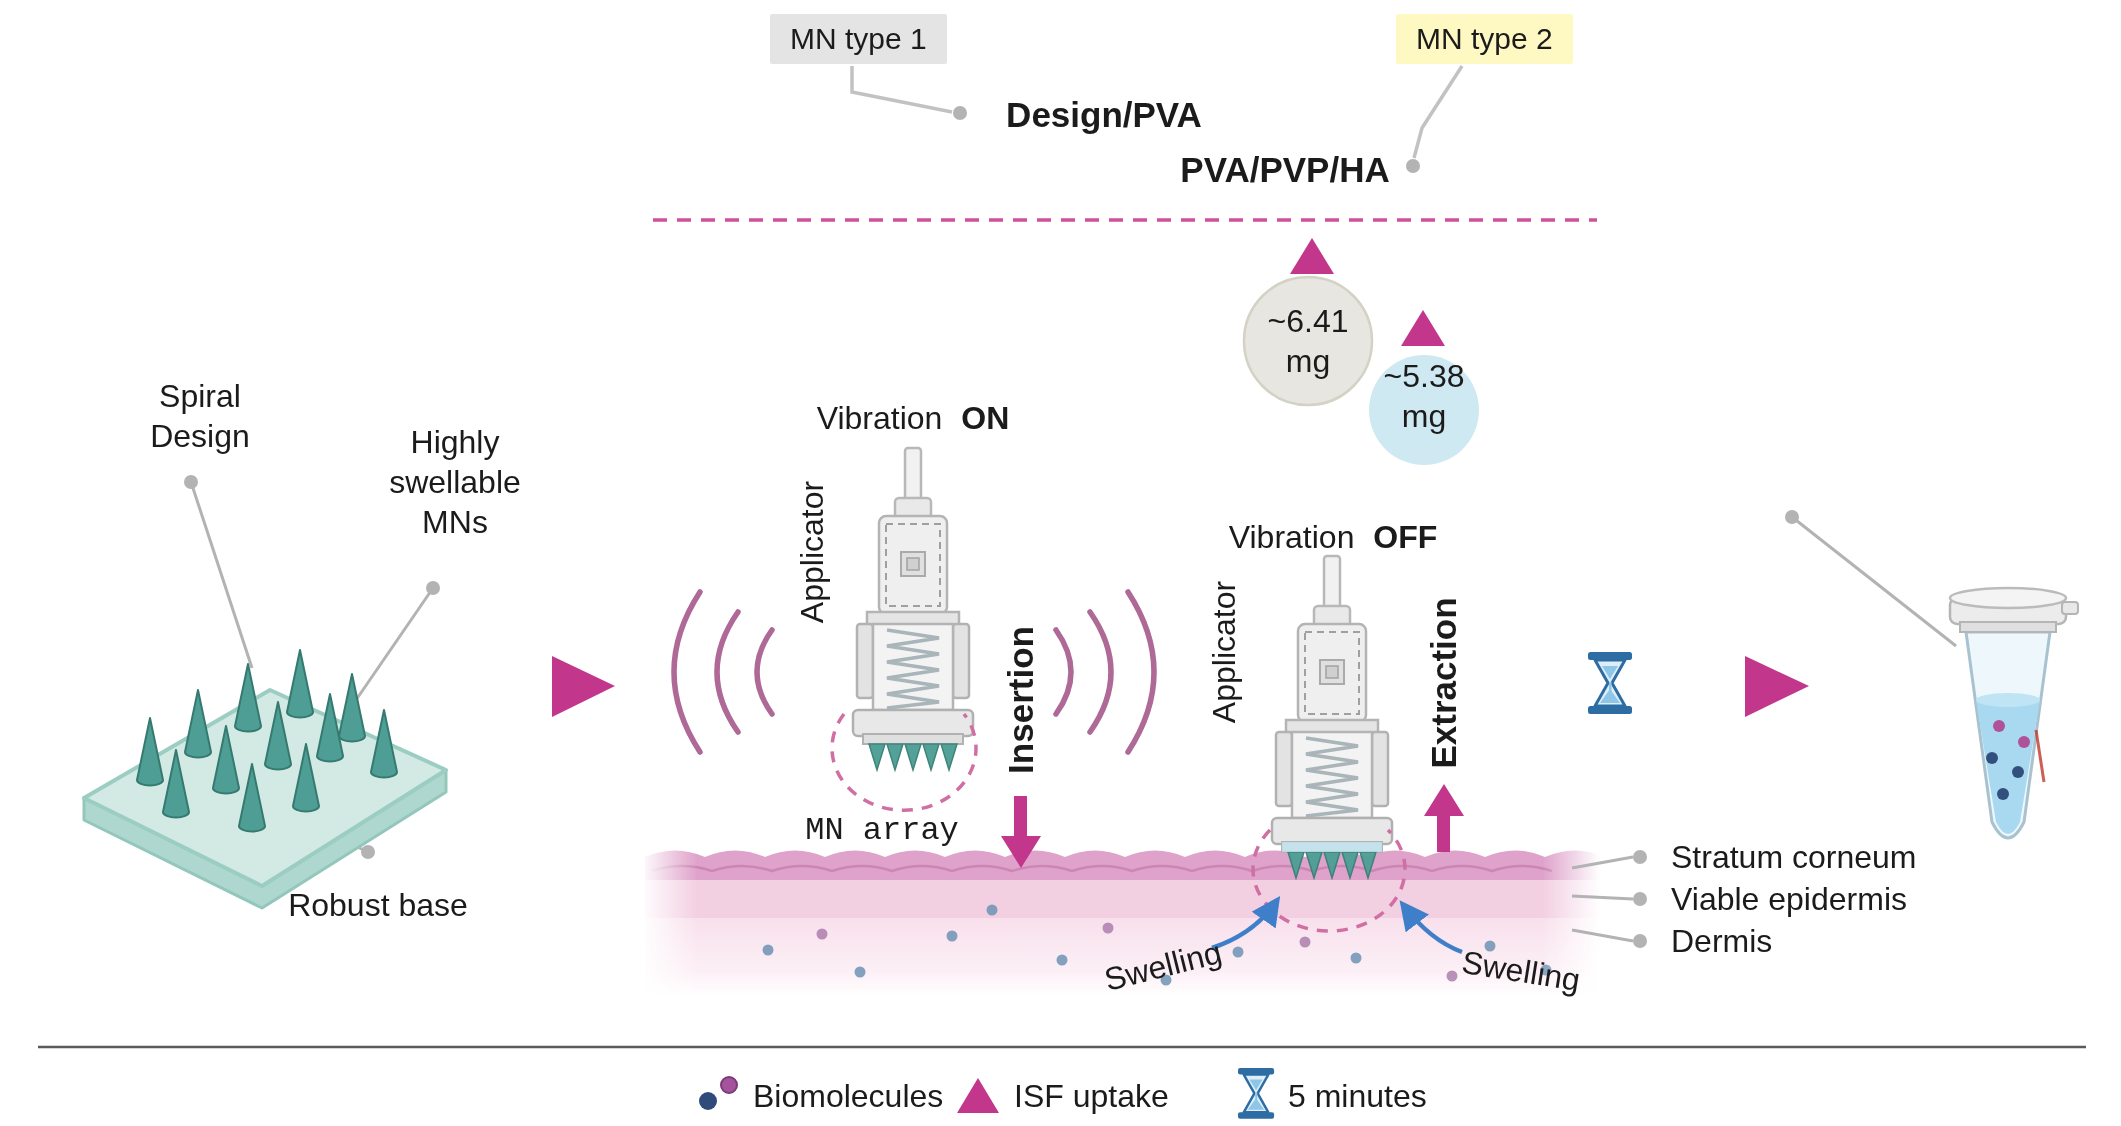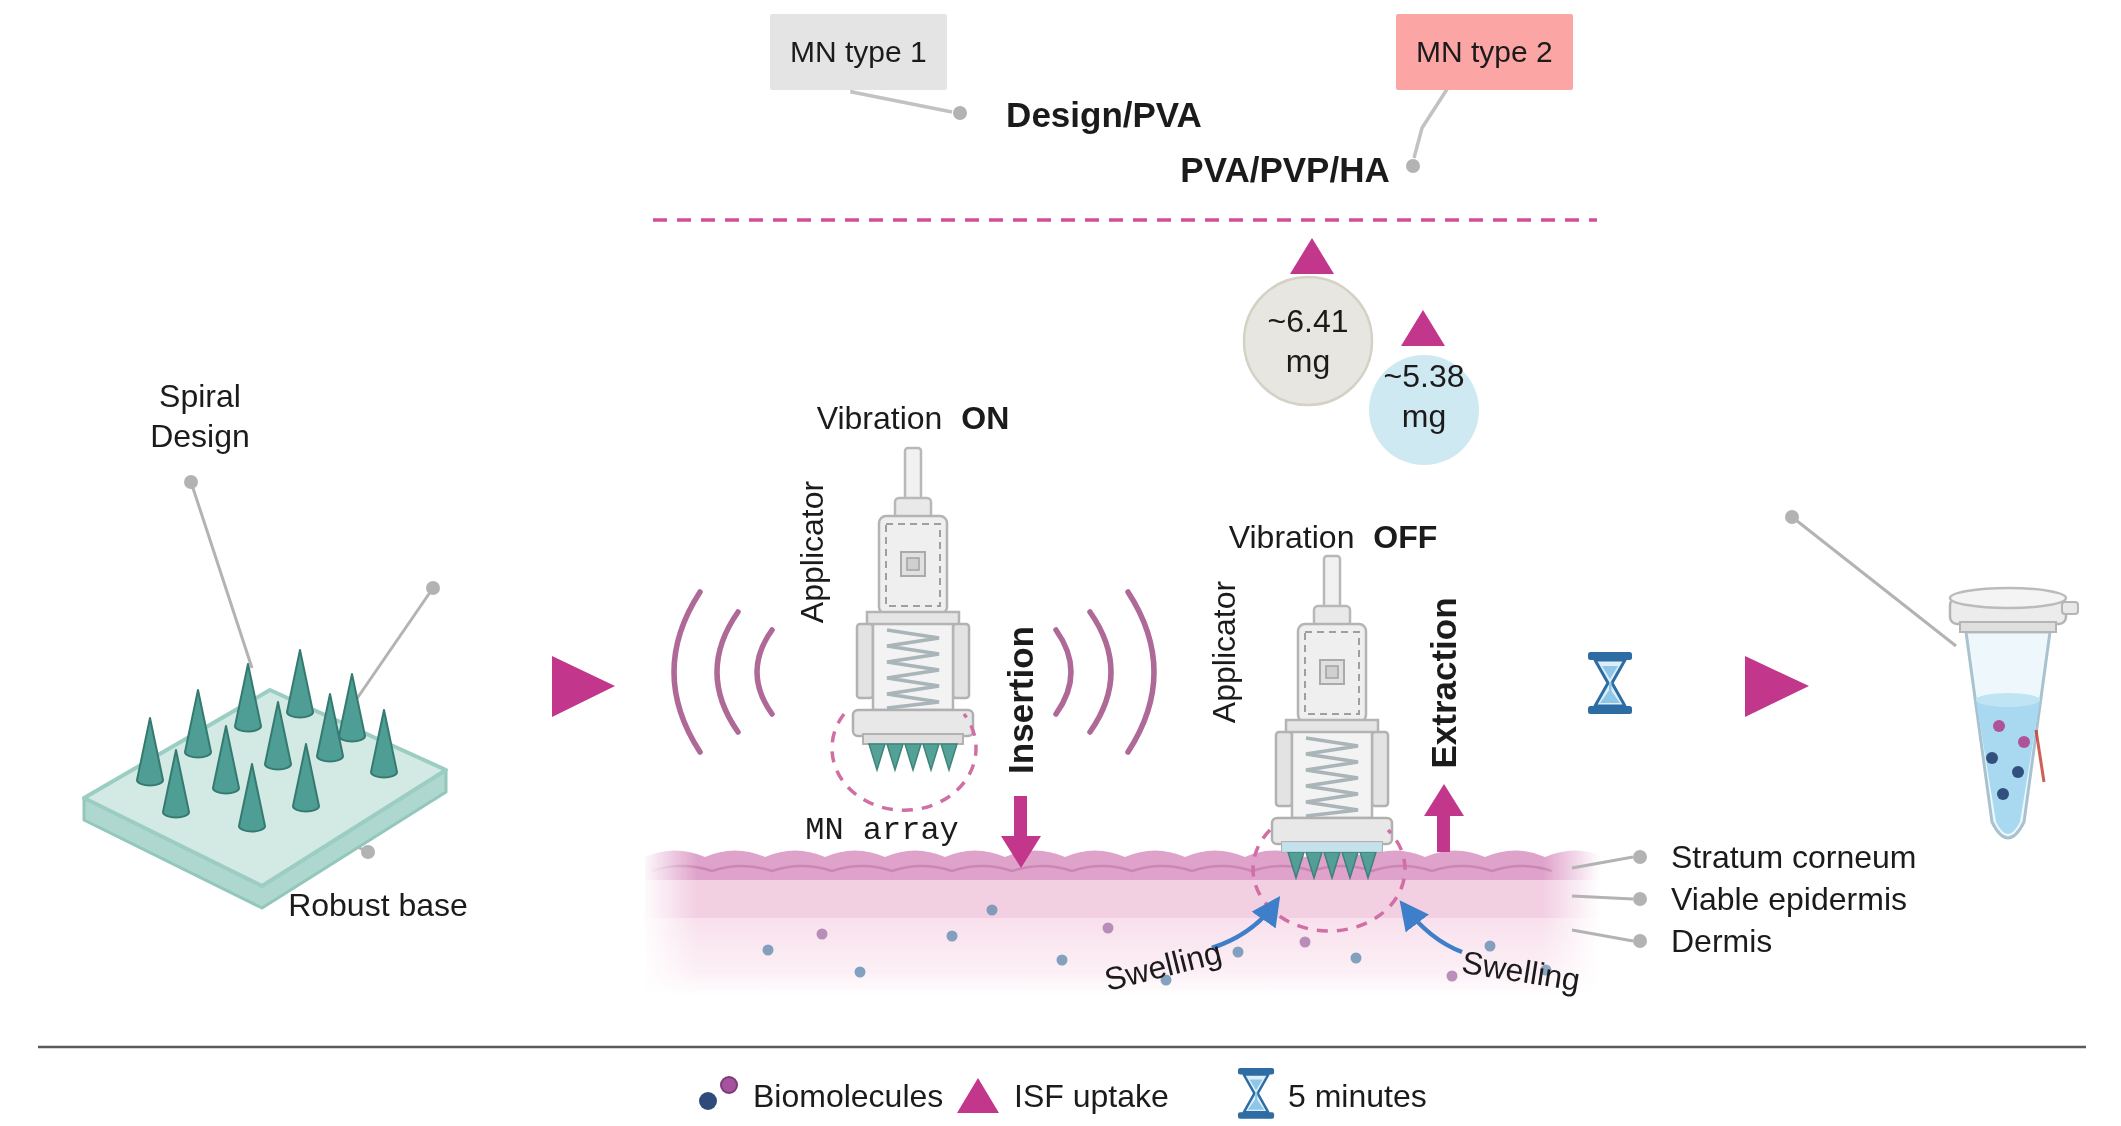--- a/index.html
+++ b/index.html
@@ -9,25 +9,25 @@
   }
   svg.art { position:absolute; left:0; top:0; width:2121px; height:1126px; }
   .lbl { position:absolute; font-size:32px; line-height:1.25; z-index:5; }
   .ctr { transform:translate(-50%,-50%); text-align:center; white-space:nowrap; }
   .vctr { transform:translateY(-50%); white-space:nowrap; }
   .rot { transform:translate(-50%,-50%) rotate(-90deg); white-space:nowrap; }
   .b { font-weight:bold; }
   .big { font-size:35px; }
   .sp { margin-left:10px; }
   .tag {
-    position:absolute; font-size:30px; padding:21px 20px; z-index:5;
+    position:absolute; font-size:30px; padding:8px 20px; z-index:5;
     color:#1b1b1b; border-radius:2px; white-space:nowrap;
   }
   .tag1 { background:#e4e4e4; }
-  .tag2 { background:#fca5a5; }
+  .tag2 { background:#fef9c3; }
 </style>
 </head>
 <body>
 
 <div class="canvas">
 
 <svg class="art" viewBox="0 0 2121 1126">
   <defs>
     <linearGradient id="fadeX" x1="0" y1="0" x2="1" y2="0">
       <stop offset="0" stop-color="#fff" stop-opacity="0"></stop>
@@ -233,20 +233,25 @@
 </div>
 <div class="lbl ctr" style="left:1424px; top:396px;">
   <div>~5.38</div>
   <div>mg</div>
 </div>
 
 <div class="lbl ctr" style="left:200px; top:416px;">
   <div>Spiral</div>
   <div>Design</div>
 </div>
+<div class="lbl ctr" style="left:455px; top:482px;">
+  <div>Highly</div>
+  <div>swellable</div>
+  <div>MNs</div>
+</div>
 <div class="lbl ctr" style="left:378px; top:905px;">Robust base</div>
 
 <div class="lbl ctr" style="left:913px; top:418px;">
   <span>Vibration</span>
   <span class="b sp">ON</span>
 </div>
 <div class="lbl rot" style="left:812px; top:552px;">Applicator</div>
 <div class="lbl rot b big" style="left:1021px; top:700px;">Insertion</div>
 <div class="lbl ctr" style="left:882px; top:831px;font-family:Liberation Mono, monospace;">MN array</div>
 

